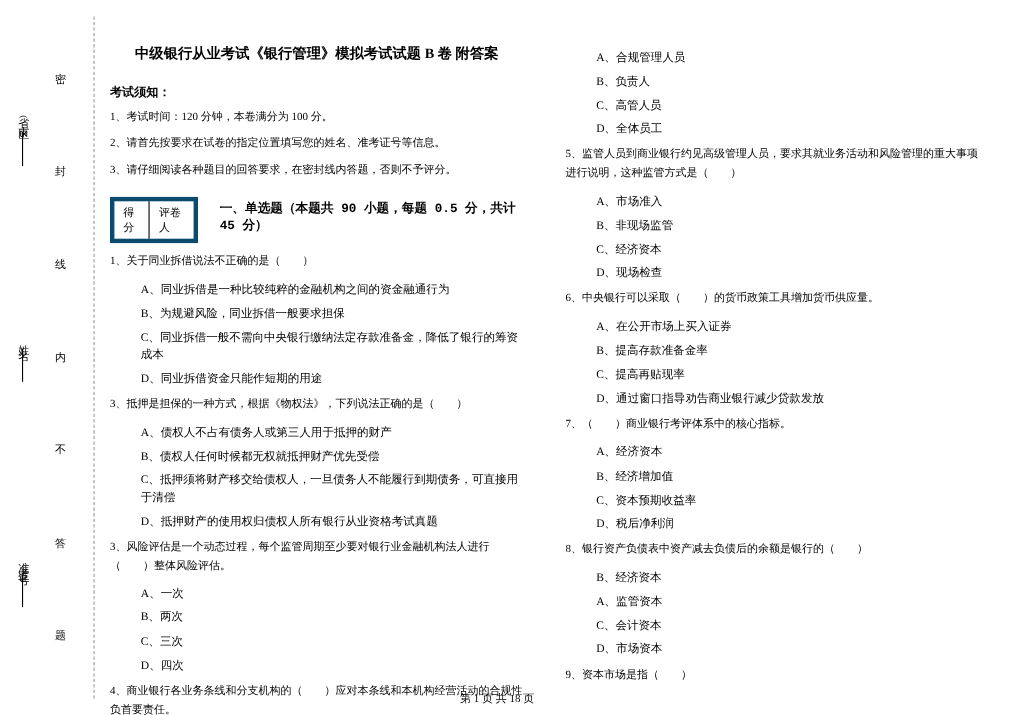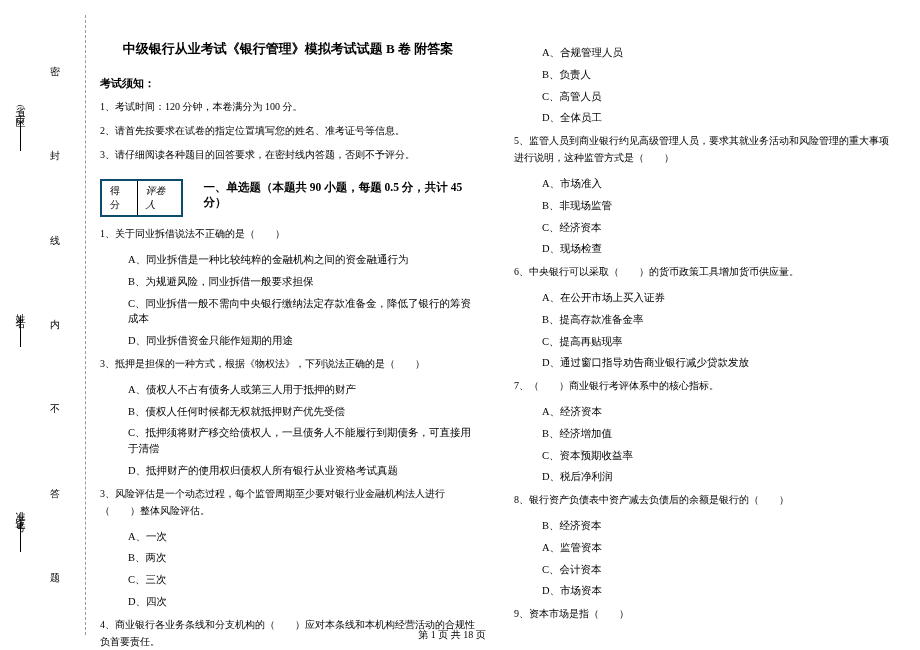--- a/index.html
+++ b/index.html
@@ -102,37 +102,37 @@
       font-size: 11px;
       font-family: Liberation Mono, monospace;
     }
     .instruction {
       margin-bottom: 8px;
       line-height: 1.6;
       font-size: 10px;
     }
     .score-box {
       display: inline-flex;
-      border: 2px solid #0c4a6e;
+      border: 4px solid #0c4a6e;
       margin: 8px 0;
     }
     .score-cell {
       padding: 3px 8px;
       border-right: 1px solid #000;
       font-size: 10px;
     }
     .score-cell:last-child {
       border-right: none;
-      font-style: italic;
     }
     .part-heading {
       font-weight: bold;
       font-size: 11.5px;
       margin: 4px 0 10px 0;
       display: inline-block;
+      font-family: Liberation Mono, monospace;
     }
     .question {
       margin-bottom: 10px;
       line-height: 1.7;
       font-size: 10px;
     }
     .option {
       margin-left: 28px;
       margin-bottom: 6px;
       line-height: 1.5;

